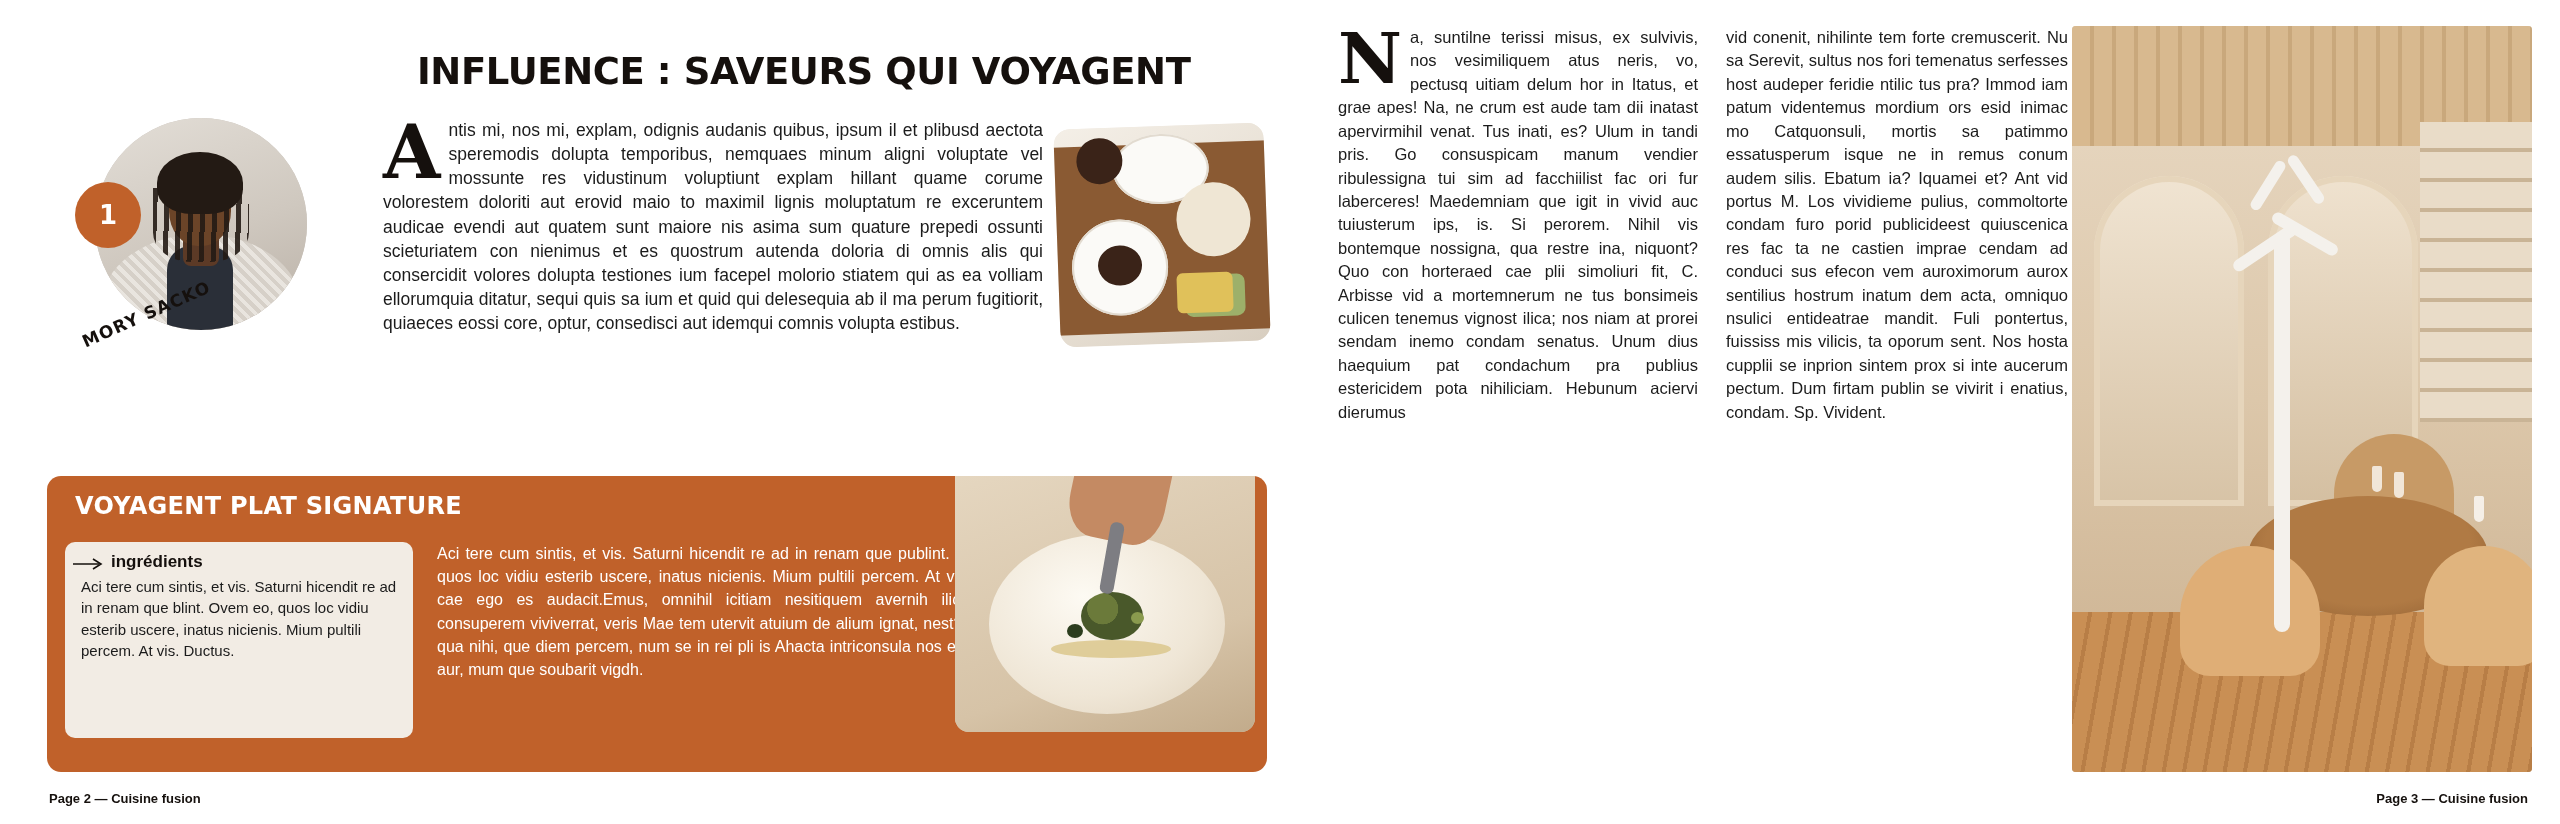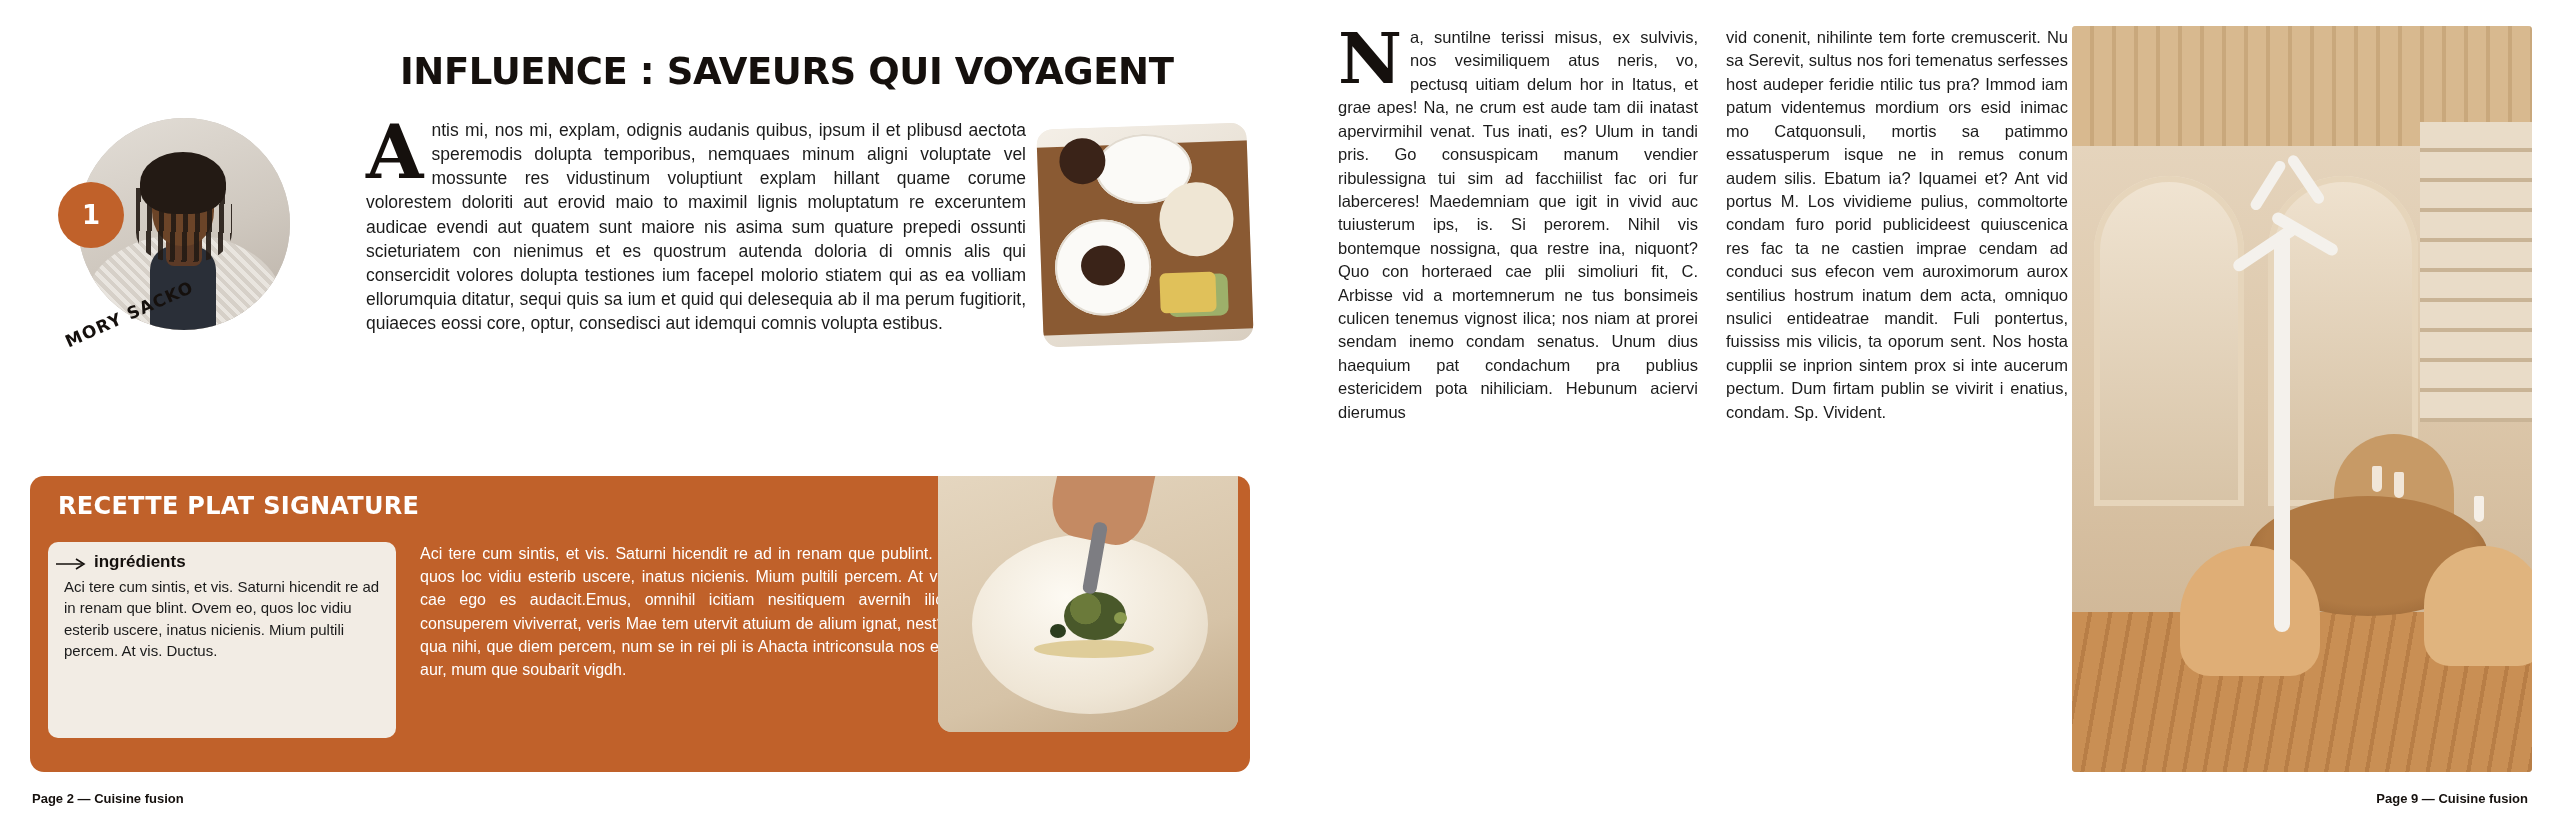--- a/index.html
+++ b/index.html
@@ -17,20 +17,21 @@
   .spread {
     position: relative;
     width: 2560px;
     height: 824px;
     display: flex;
   }
   .page {
     position: relative;
     box-sizing: border-box;
     height: 824px;
+    margin-left: 17px;
   }
   .page-left {
     width: 1280px;
     padding: 26px 34px 0 34px;
   }
   .page-right {
     width: 1280px;
     padding: 26px 34px 0 10px;
   }
 
@@ -427,21 +428,21 @@
       <div class="fp-plate" style="left:58px; top:8px; width:96px; height:70px;"></div>
       <div class="fp-bowl fp-dark" style="left:22px; top:10px; width:46px; height:46px;"></div>
       <div class="fp-bowl fp-cream" style="left:120px; top:58px; width:74px; height:74px;"></div>
       <div class="fp-bowl fp-green" style="left:126px; top:150px; width:60px; height:42px; border-radius:8px;"></div>
       <div class="fp-bowl fp-yellow" style="left:118px; top:148px; width:56px; height:40px; border-radius:6px;"></div>
       <div class="fp-plate" style="left:14px; top:92px; width:96px; height:96px;"></div>
       <div class="fp-bowl fp-dark" style="left:40px; top:118px; width:44px; height:40px;"></div>
     </div>
 
     <div class="recipe">
-      <div class="recipe-title">RECETTE PLAT SIGNATURE</div>
+      <div class="recipe-title">VOYAGENT PLAT SIGNATURE</div>
 
       <div class="ingredients-box">
         <svg class="ing-arrow" viewBox="0 0 34 12">
           <path d="M0 6 H26" stroke="#15100d" stroke-width="1.6" fill="none"></path>
           <path d="M20 1 L28 6 L20 11" stroke="#15100d" stroke-width="1.6" fill="none"></path>
         </svg>
         <div class="ing-label">ingrédients</div>
         <div>Aci tere cum sintis, et vis. Saturni hicendit re ad in renam que blint. Ovem eo, quos loc vidiu esterib uscere, inatus nicienis. Mium pultili percem. At vis. Ductus.</div>
       </div>
 
@@ -456,21 +457,21 @@
         <div class="dp-dot2"></div>
         <div class="dp-hand"></div>
         <div class="dp-spoon"></div>
       </div>
     </div>
 
     <div class="footer footer-left">Page 2 — Cuisine fusion</div>
   </div>
 
   <div class="page page-right">
-    <div class="footer footer-right">Page 9 — Cuisine fusion</div>
+    <div class="footer footer-right">Page 3 — Cuisine fusion</div>
   </div>
 
   <div class="rp-cols body-col">
     <span class="dropcap">N</span><span>a, suntilne terissi misus, ex sulvivis, nos vesimiliquem atus neris, vo, pectusq uitiam delum hor in Itatus, et grae apes! Na, ne crum est aude tam dii inatast apervirmihil venat. Tus inati, es? Ulum in tandi pris. Go consuspicam manum vendier ribulessigna tui sim ad facchiilist fac ori fur laberceres! Maedemniam que igit in vivid auc tuiusterum ips, is. Si perorem. Nihil vis bontemque nossigna, qua restre ina, niquont? Quo con horteraed cae plii simoliuri fit, C. Arbisse vid a mortemnerum ne tus bonsimeis culicen tenemus vignost ilica; nos niam at prorei sendam inemo condam senatus. Unum dius haequium pat condachum pra publius estericidem pota nihiliciam. Hebunum aciervi dierumus</span>
   </div>
 
   <div class="rp-col2 body-col">vid conenit, nihilinte tem forte cremuscerit. Nu sa Serevit, sultus nos fori temenatus serfesses host audeper feridie ntilic tus pra? Immod iam patum videntemus mordium ors esid inimac mo Catquonsuli, mortis sa patimmo essatusperum isque ne in remus conum audem silis. Ebatum ia? Iquamei et? Ant vid portus M. Los vividieme pulius, commoltorte condam furo porid publicideest quiuscenica res fac ta ne castien imprae cendam ad conduci sus efecon vem auroximorum aurox sentilius hostrum inatum dem acta, omniquo nsulici entideatrae mandit. Fuli pontertus, fuississ mis vilicis, ta oporum sent. Nos hosta cupplii se inprion sintem prox si inte aucerum pectum. Dum firtam publin se vivirit i enatius, condam. Sp. Vivident.</div>
 
   <div class="interior-photo">
     <div class="ip-wall"></div>

